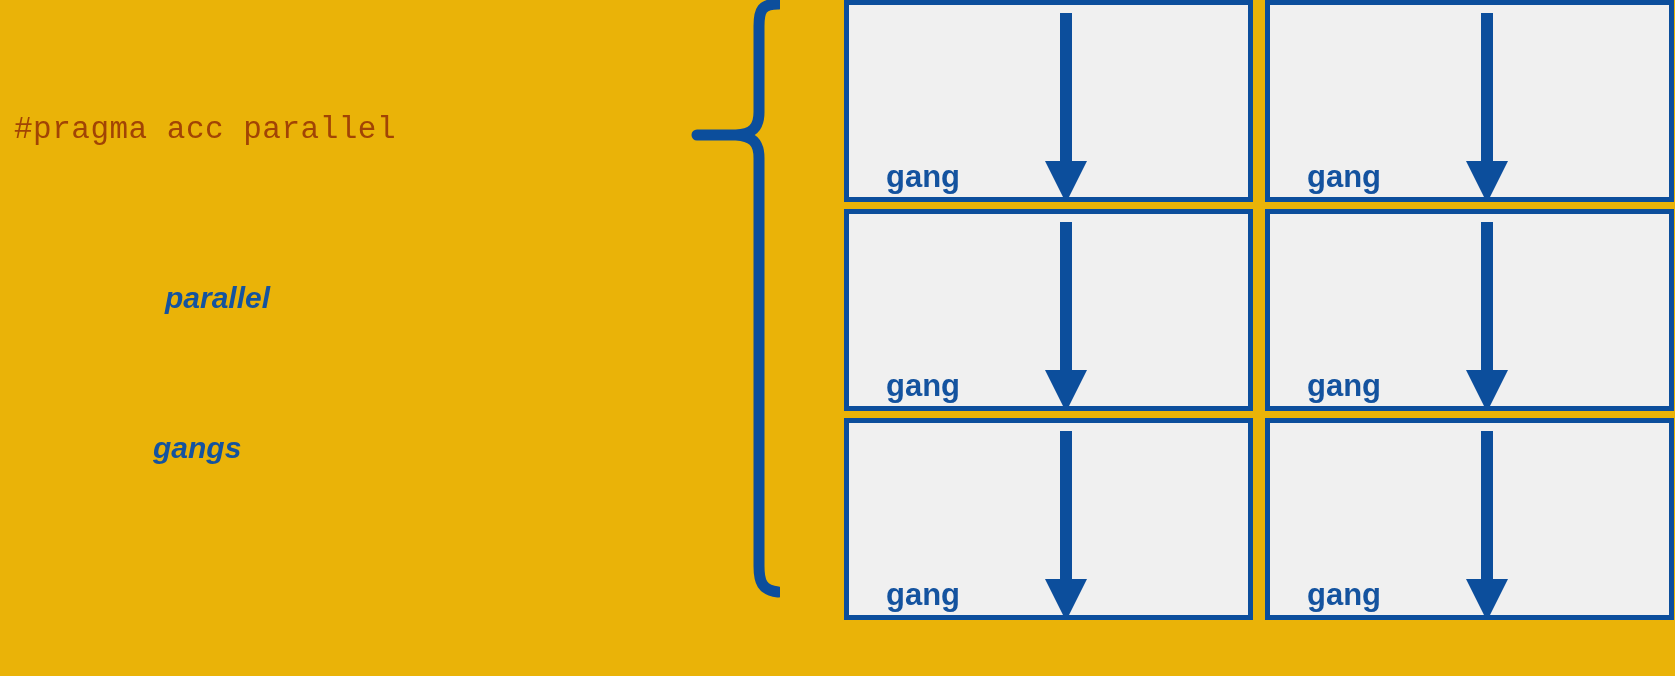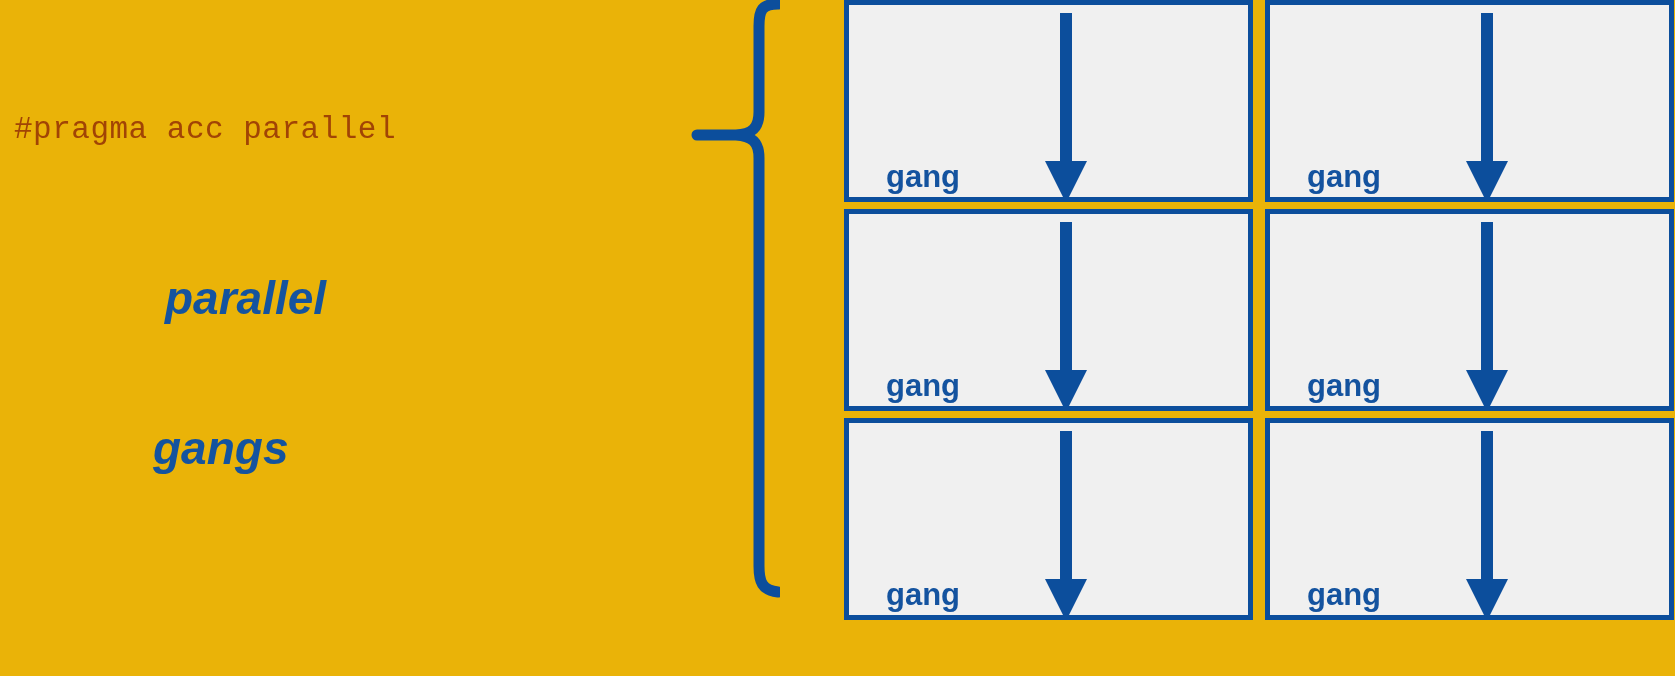--- a/index.html
+++ b/index.html
@@ -30,21 +30,21 @@
     line-height: 44px;
     letter-spacing: 0.5px;
     color: #a14405;
     white-space: pre;
   }
   .emph-label {
     position: absolute;
     font-family: "Liberation Sans", sans-serif;
     font-style: italic;
     font-weight: bold;
-    font-size: 46px;
+    font-size: 30px;
     line-height: 52px;
     color: #14539f;
     white-space: pre;
   }
   #label-parallel { left: 165px; top: 272px; }
   #label-gangs    { left: 153px; top: 422px; }
 
   
   #brace {
     position: absolute;

